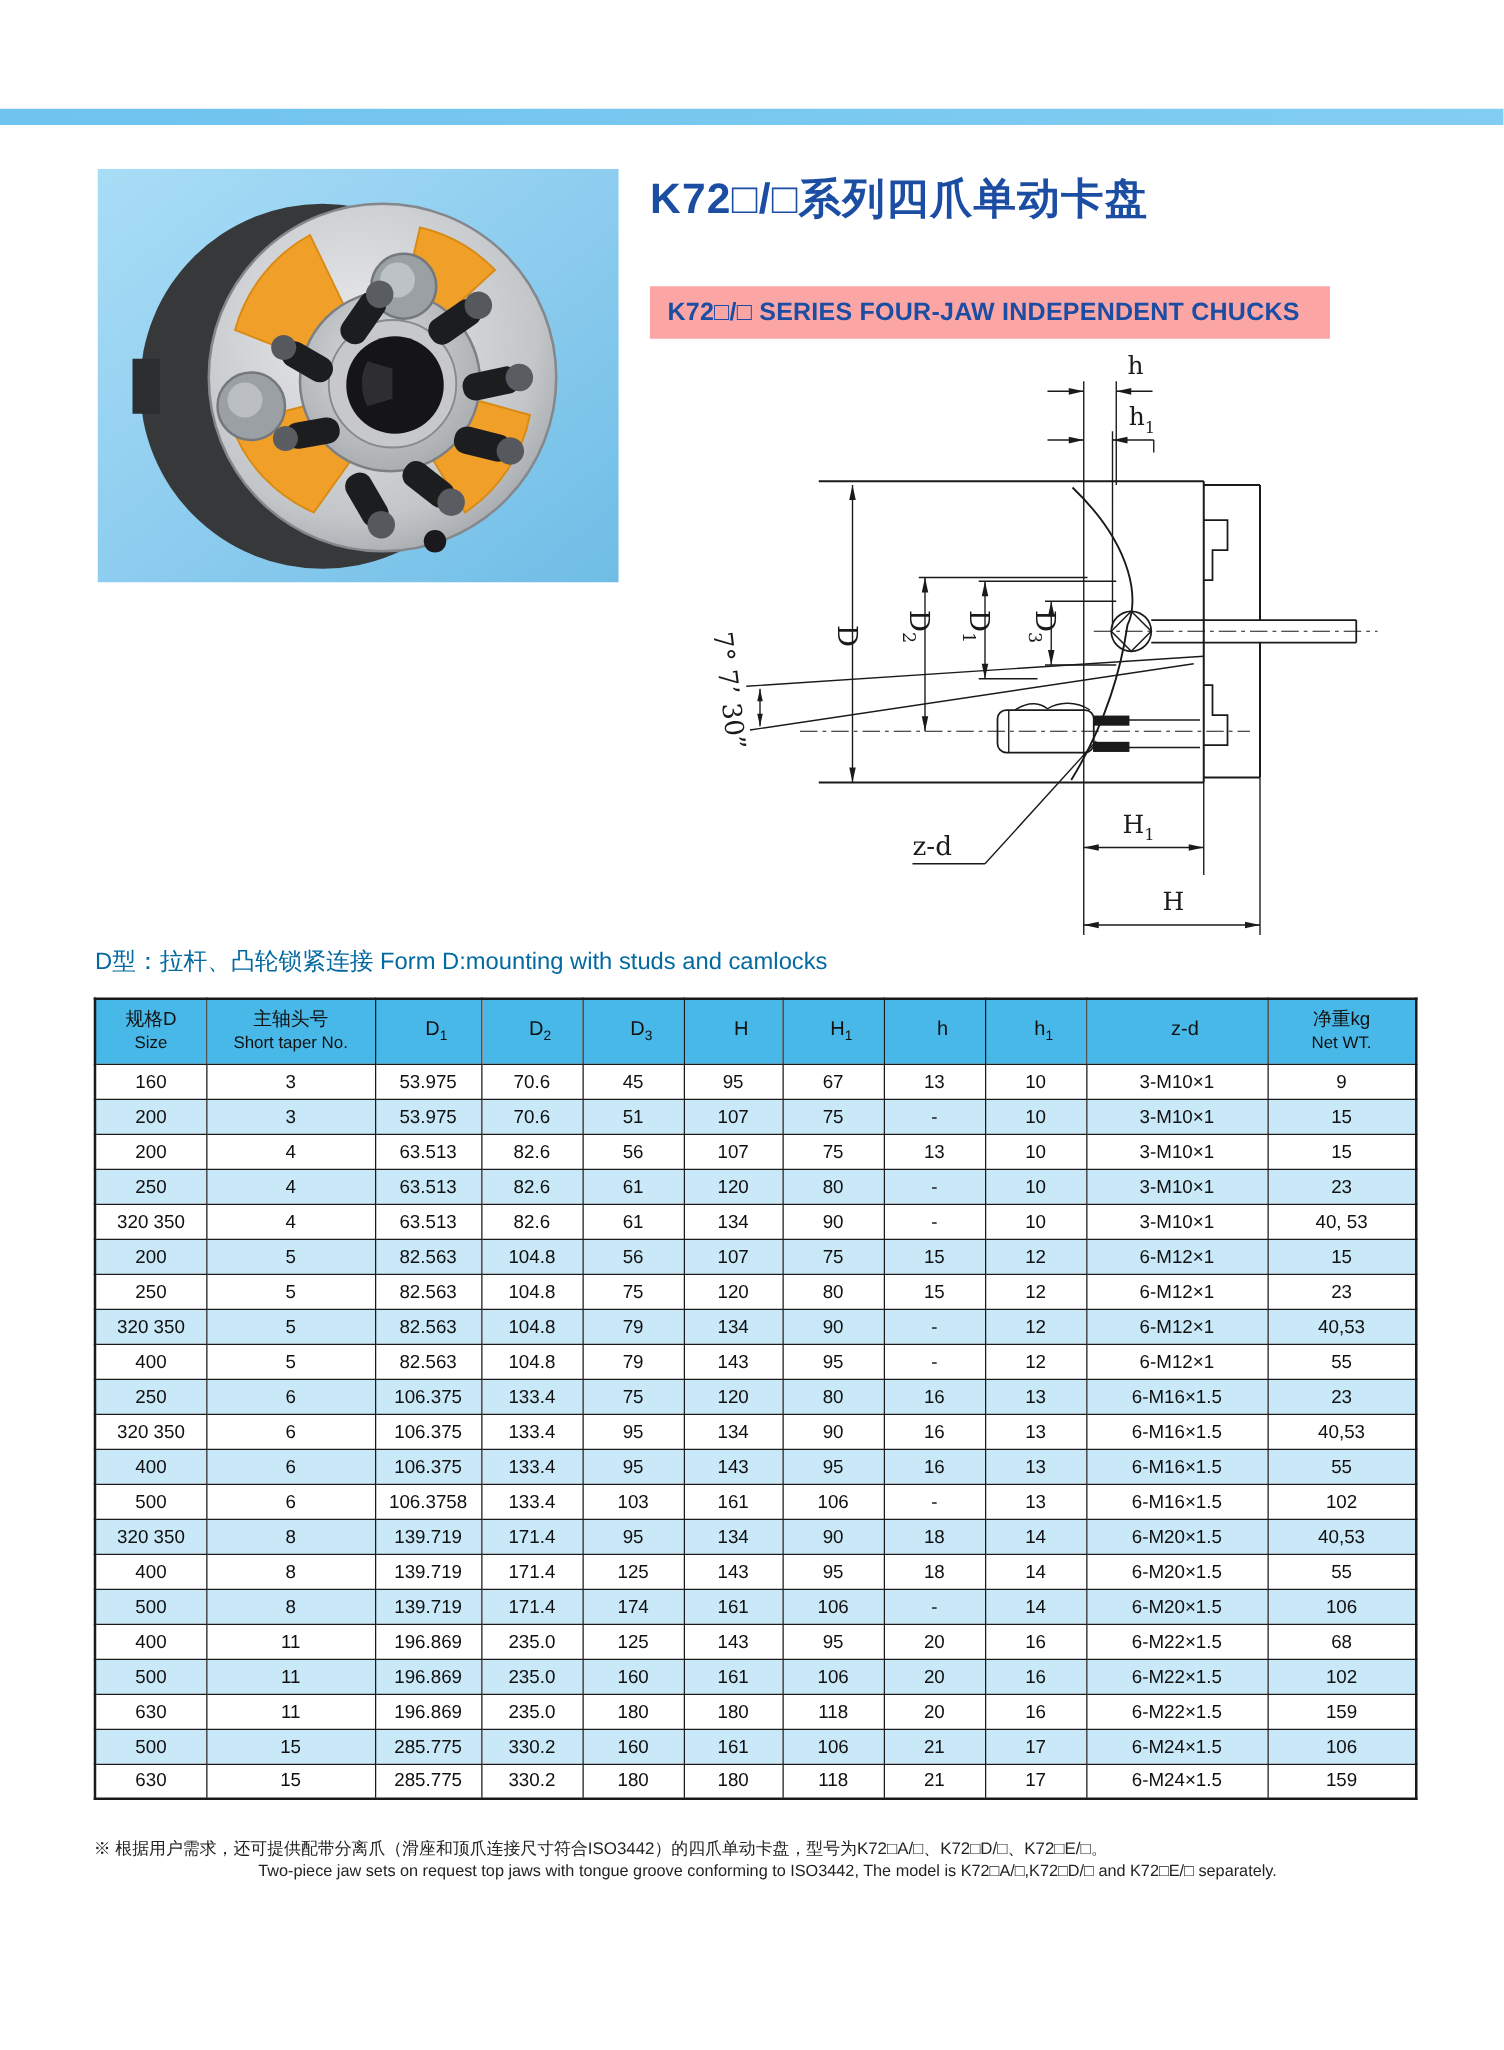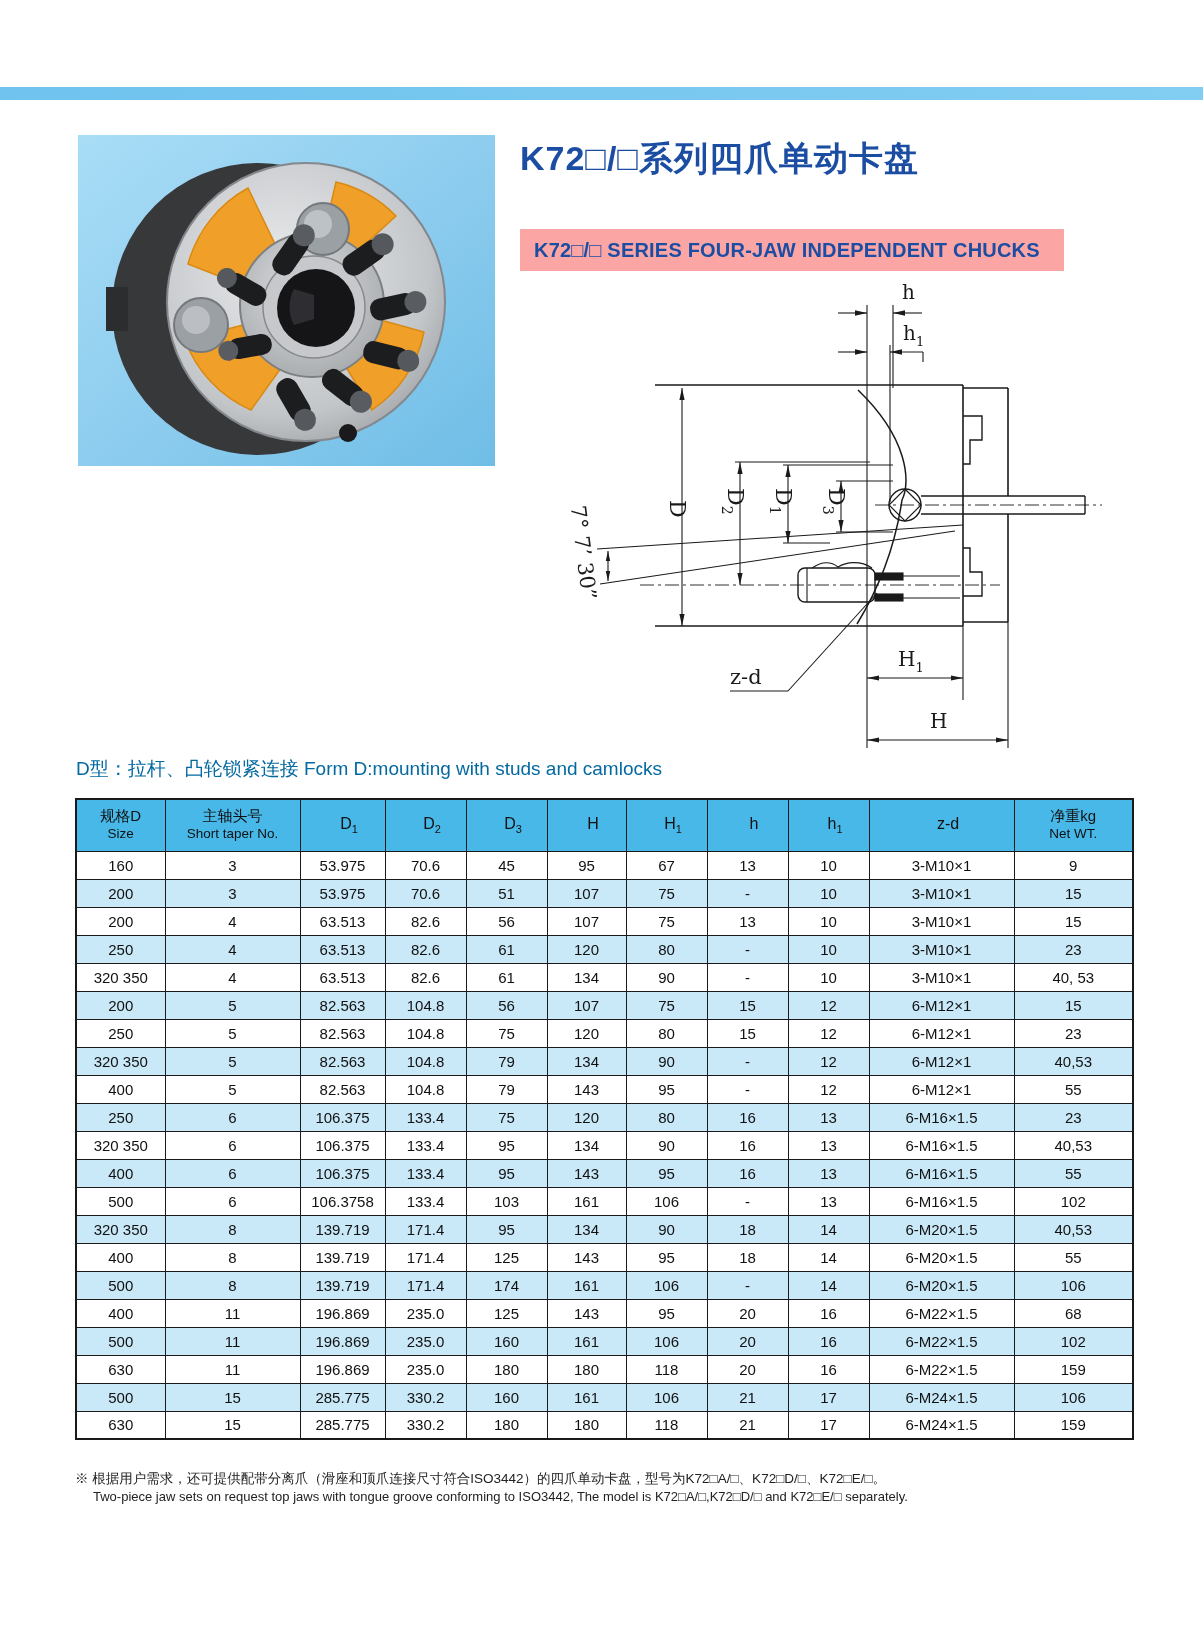--- a/index.html
+++ b/index.html
@@ -36,21 +36,21 @@
   table.spec thead .h-zh { display:block; font-size:15px; }
   table.spec thead .h-en { display:block; font-size:13.5px; }
   table.spec thead .h-dim { font-size:16px;margin-left:13px; }
   table.spec thead sub { font-size:11px; }
   table.spec tbody td { height:28px; font-size:15px; background:#ffffff; }
   table.spec tbody tr:nth-child(even) td { background:#c9e8f8; }
 
   
   .footnote { position:absolute; left:75px; top:1470px; width:1060px; color:#222; }
   .footnote .fn1 { font-size:13.5px; line-height:1.35; }
-  .footnote .fn2 { font-size:13px; padding-left:18px; line-height:1.35; }
+  .footnote .fn2 { font-size:13px; padding-left:18px; line-height:1.35;text-align:center; }
 </style>
 </head>
 <body>
 
 <div class="page">
 
   <div class="accent-bar"></div>
 
   <div class="photo">
     <svg width="417" height="331" viewBox="0 0 417 331">

